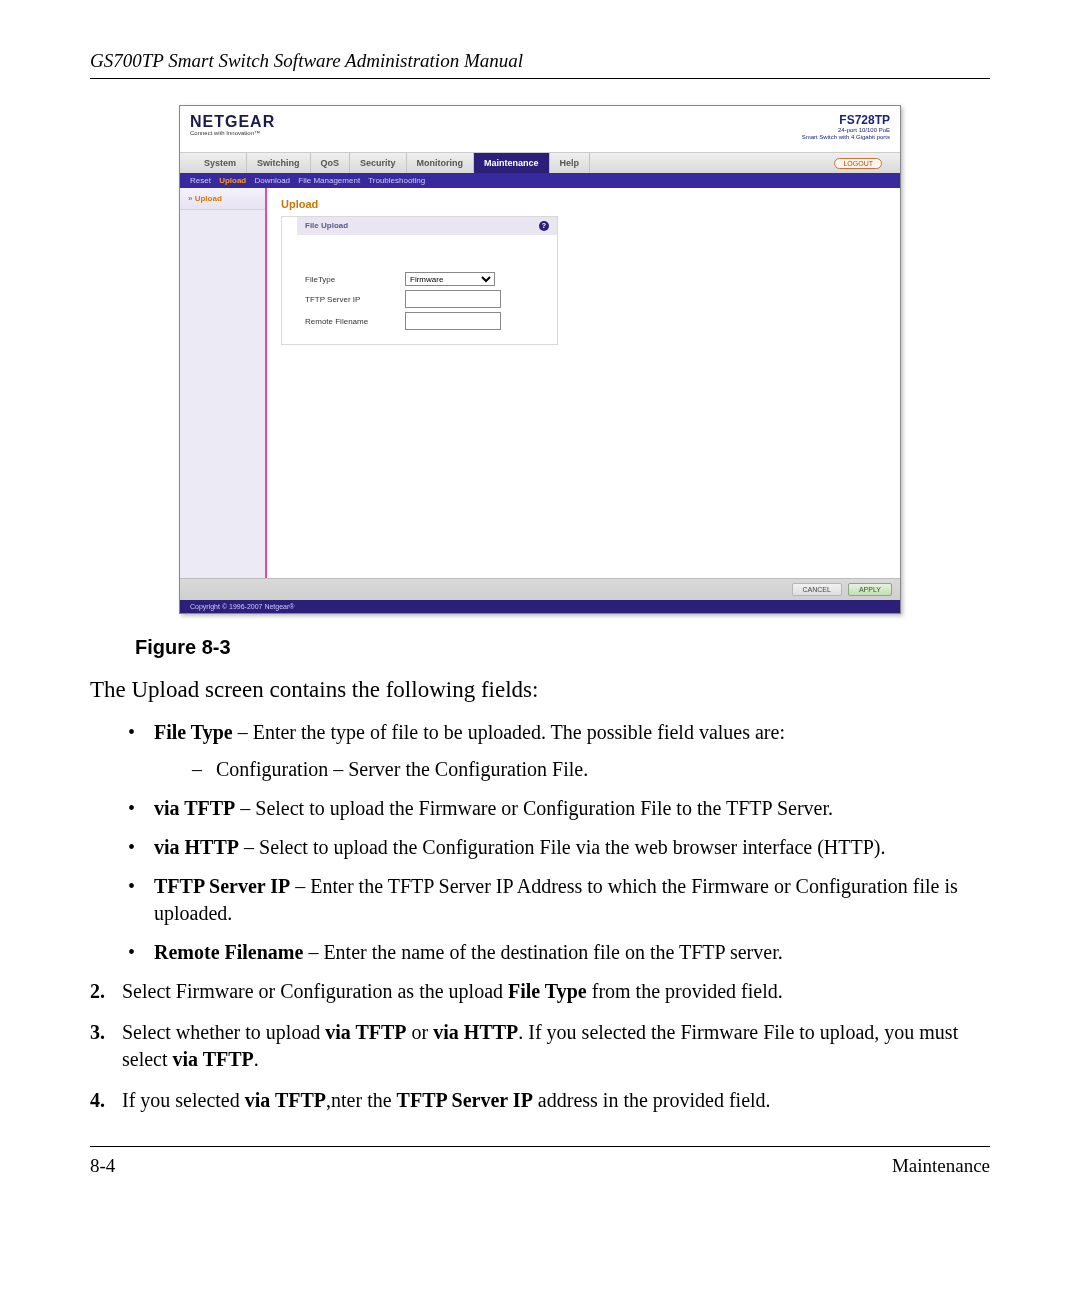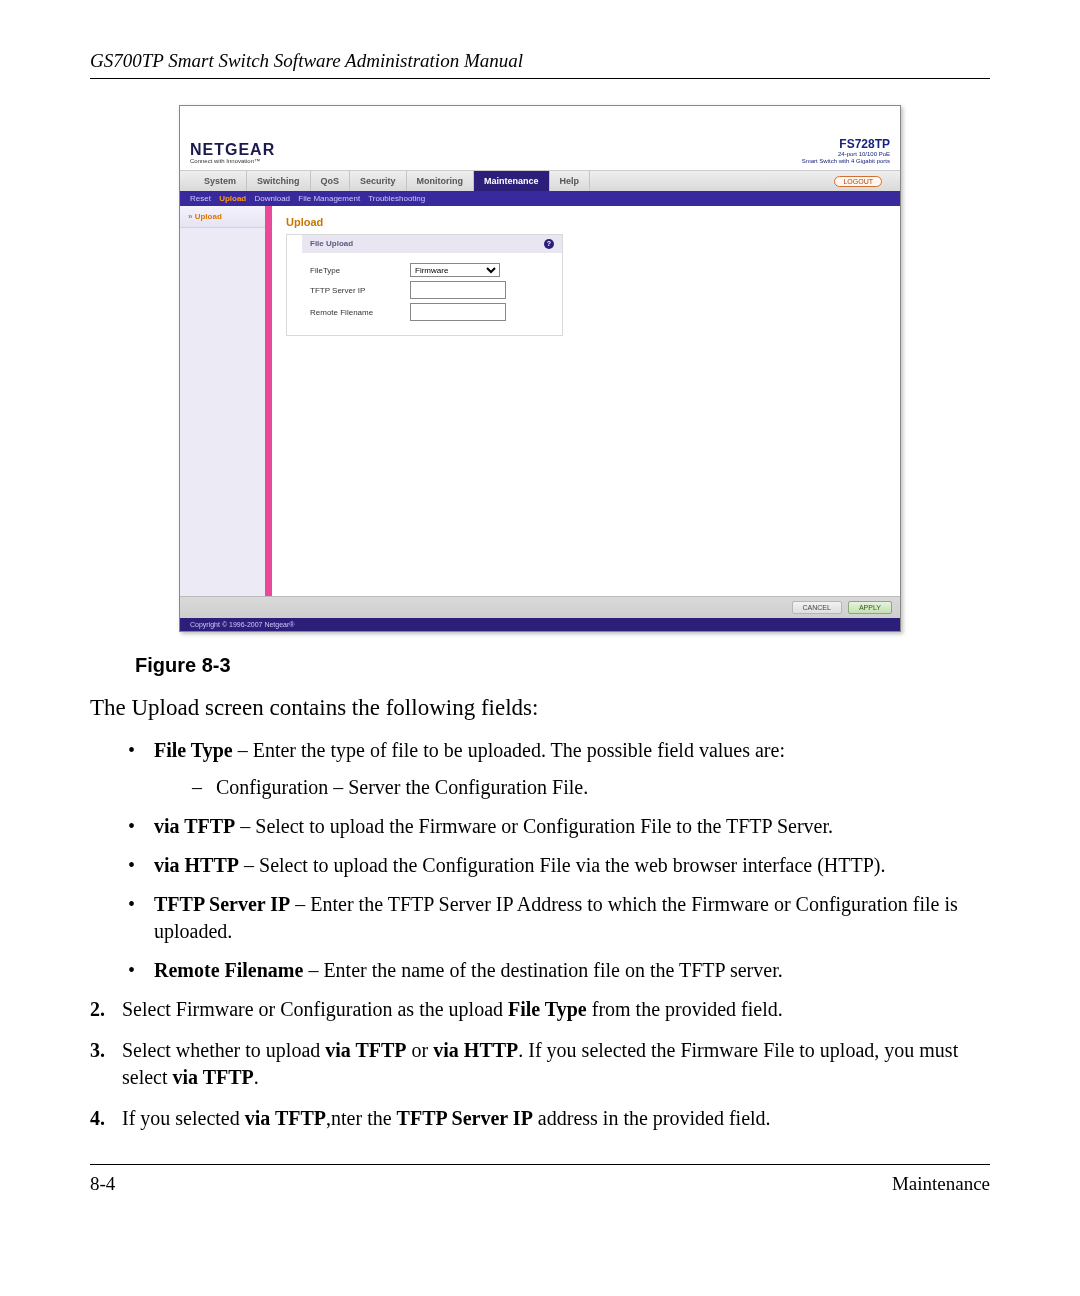--- a/index.html
+++ b/index.html
@@ -30,24 +30,22 @@
     width: 720px;
     margin: 0 auto;
     border: 1px solid #888;
     box-shadow: 2px 2px 4px rgba(0,0,0,0.25);
     font-family: Verdana, Arial, sans-serif;
     background: #fff;
   }
   .shot-header {
     display: flex;
     justify-content: space-between;
-    align-items: flex-end;
-    padding: 8px 10px 6px 10px;
+    padding: 8px 10px 12px 10px;
     background: #fff;
-    margin-top: 24px;
   }
   .brand {
     line-height: 1;
   }
   .brand-logo {
     font-weight: 900;
     letter-spacing: 1px;
     font-size: 16px;
     color: #1a1a4d;
   }
@@ -109,21 +107,21 @@
   .subnav .sel { color: #ff9a1a; font-weight: 700; }
 
   .workarea {
     display: flex;
     height: 390px;
     background: #f6f6f6;
   }
   .sidebar {
     width: 85px;
     background: #eceaf4;
-    border-right: 7px solid #ec4899;
+    border-right: 2px solid #ec4899;
     font-size: 8px;
   }
   .sidebar-item {
     padding: 6px 8px;
     color: #d97706;
     font-weight: 700;
     background: linear-gradient(#f4f2fb,#e7e3f3);
     border-bottom: 1px solid #d3cfe6;
   }
   .main {
@@ -151,20 +149,21 @@
     display:flex; justify-content:space-between;
   }
   .panel-head .help-dot {
     background:#2b1f7a;color:#fff;border-radius:50%;
     width:10px;height:10px;font-size:7px;text-align:center;line-height:10px;
   }
   .panel-body {
     padding: 6px 8px 10px 8px;
     font-size: 8px;
     color:#333;
+    margin-top:27px;
   }
   .frow { display:flex; align-items:center; margin:4px 0; }
   .flabel { width: 100px; }
   .fval select, .fval input {
     font-size: 8px;
     border: 1px solid #888;
     height: 14px;
     width: 90px;
     background:#fff;
   }

